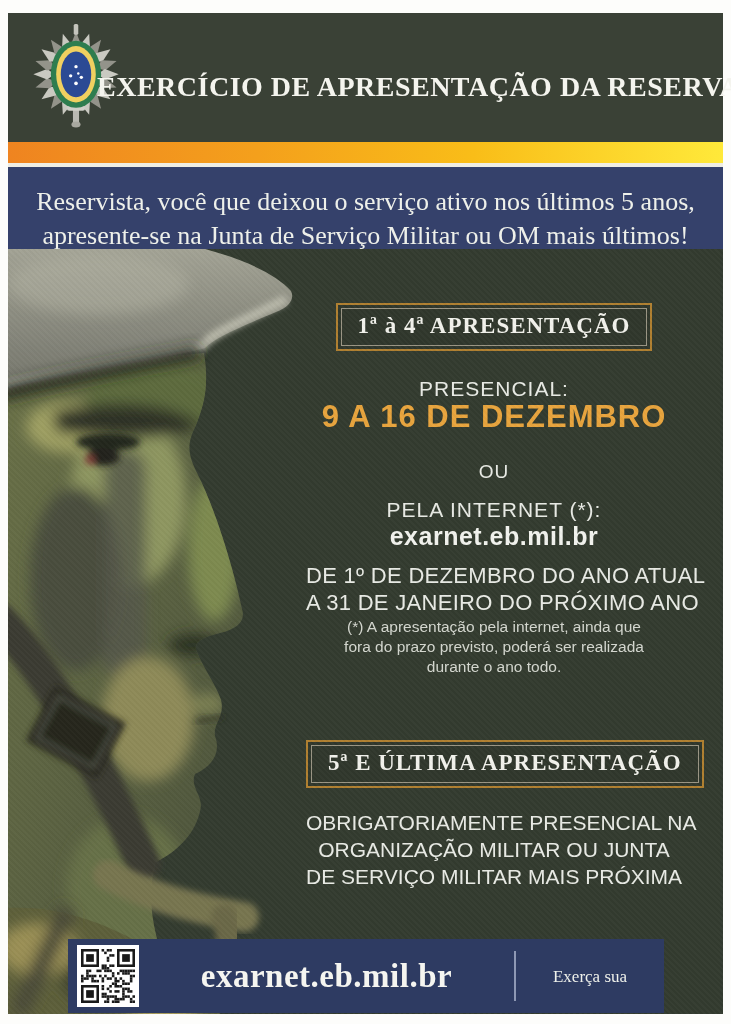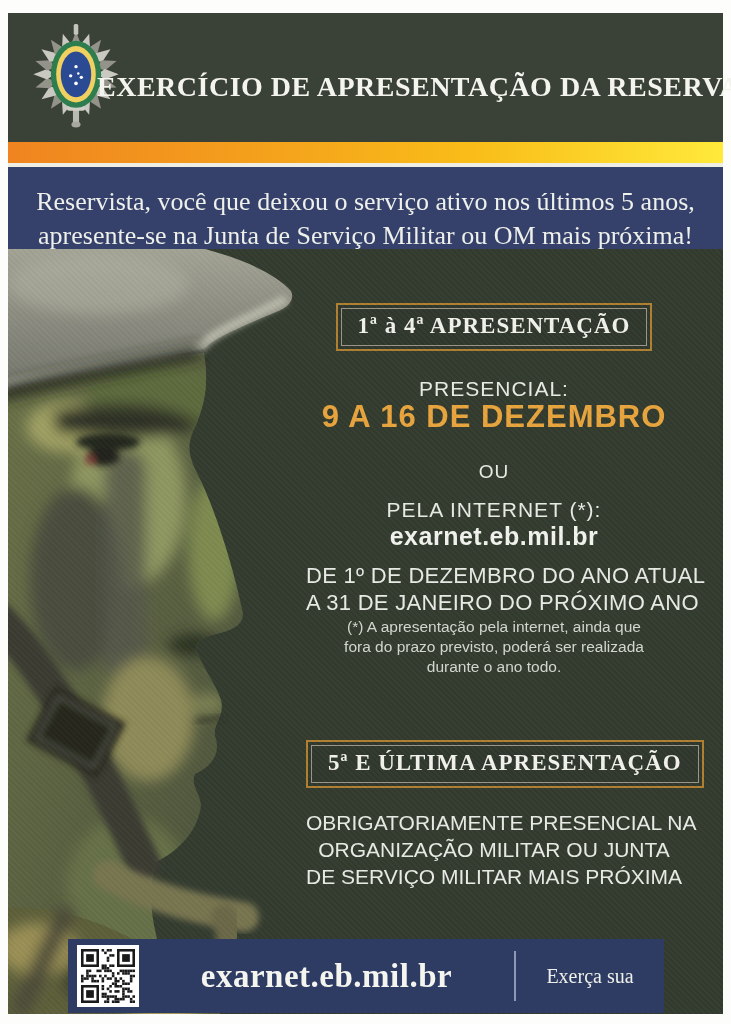--- a/index.html
+++ b/index.html
@@ -51,21 +51,21 @@
   
   .fbar{position:absolute;left:60px;top:690px;width:596px;height:74px;background:#2e3b62;
         display:flex;align-items:center;z-index:5;}
   .qr{width:62px;height:62px;background:#fff;margin-left:9px;flex:0 0 auto;
       display:flex;align-items:center;justify-content:center;}
   .qr svg{display:block;}
   .furl{flex:1;text-align:center;color:#f5f5f0;font-family:"Liberation Serif", serif;
         font-weight:bold;font-size:33px;letter-spacing:.5px;}
   .fdiv{width:2px;height:50px;background:#8e98b4;flex:0 0 auto;}
   .fslogan{flex:0 0 148px;text-align:center;color:#eef0ea;
-        font-family:"Liberation Serif", serif;font-size:20px;line-height:25px;}
+        font-family:"Liberation Serif", serif;font-size:17px;line-height:25px;}
 </style>
 </head>
 <body>
 
 <div class="page">
   <div class="poster">
 
     <div class="header">
       <svg class="crest" viewBox="-60 -70 120 155">
         <g id="burst">
@@ -107,21 +107,21 @@
       </svg>
       <div class="title">
         <span>EXERCÍCIO DE APRESENTAÇÃO DA RESERVA</span>
       </div>
     </div>
 
     <div class="stripe"></div>
     <div class="gapline"></div>
     <div class="banner">
       <div>Reservista, você que deixou o serviço ativo nos últimos 5 anos,</div>
-      <div>apresente-se na Junta de Serviço Militar ou OM mais próxima!</div>
+      <div>apresente-se na Junta de Serviço Militar ou OM mais últimos!</div>
     </div>
 
     <div class="bodyarea">
 
       <svg class="soldier" width="430" height="765" viewBox="0 0 430 765">
         <defs>
           <linearGradient id="faceG" x1="0" y1="0" x2="1" y2="1">
             <stop offset="0" stop-color="#6a7147"></stop>
               <stop offset="1" stop-color="#49503a"></stop>
           </linearGradient>

